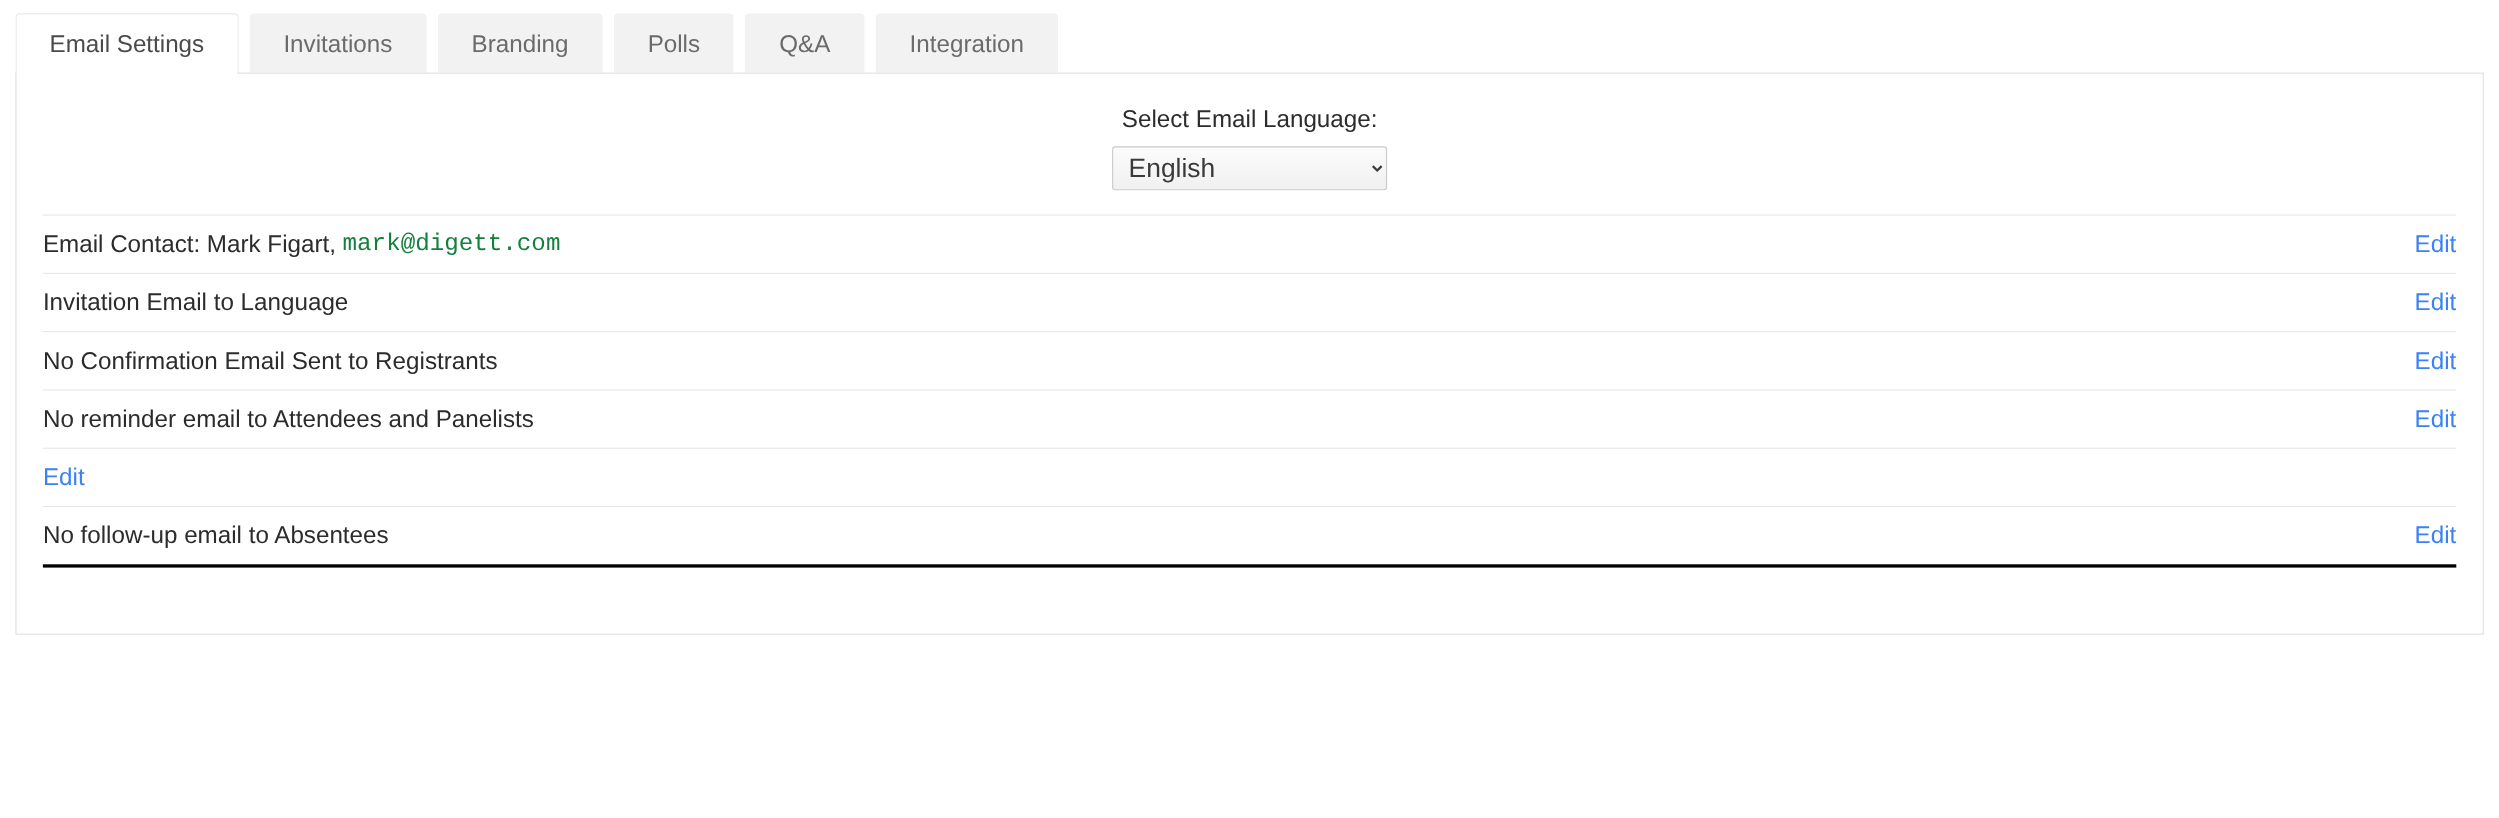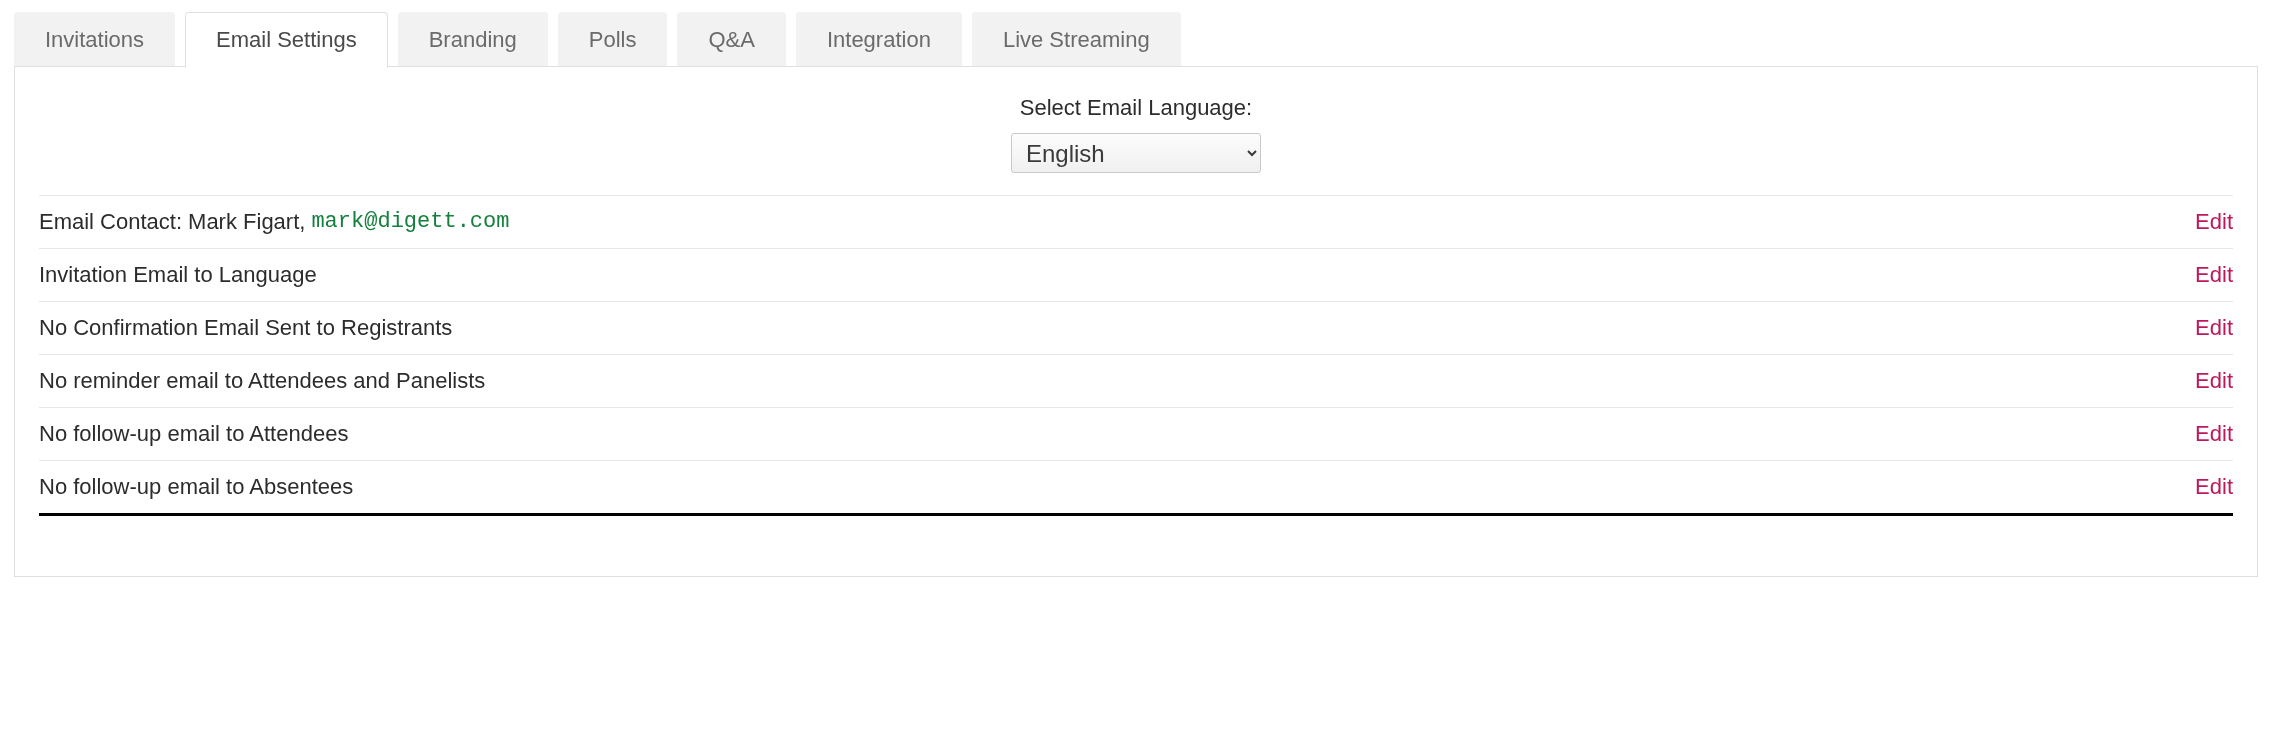--- a/index.html
+++ b/index.html
@@ -87,37 +87,36 @@
       display: flex;
       gap: 6px;
       flex-wrap: wrap;
     }
     .email-link {
       color: #15803d;
       text-decoration: none;
       font-family: Liberation Mono, monospace;
     }
     .edit-link {
-      color: #be185d;
+      color: #3b82f6;
       cursor: pointer;
       font-size: 22px;
     }
   </style>
 </head>
 <body>
 
 <div class="container">
   <div class="tabs">
+    <div class="tab active">Email Settings</div>
     <div class="tab">Invitations</div>
-    <div class="tab active">Email Settings</div>
     <div class="tab">Branding</div>
     <div class="tab">Polls</div>
     <div class="tab">Q&amp;A</div>
     <div class="tab">Integration</div>
-    <div class="tab">Live Streaming</div>
   </div>
 
   <div class="panel">
     <div class="language-row">
       <span>Select Email Language:</span>
       <select class="language-select">
         <option>English</option>
       </select>
     </div>
 
@@ -140,21 +139,20 @@
         <span>No Confirmation Email Sent to Registrants</span>
         <span class="edit-link">Edit</span>
       </div>
 
       <div class="setting-row">
         <span>No reminder email to Attendees and Panelists</span>
         <span class="edit-link">Edit</span>
       </div>
 
       <div class="setting-row">
-        <span>No follow-up email to Attendees</span>
         <span class="edit-link">Edit</span>
       </div>
 
       <div class="setting-row">
         <span>No follow-up email to Absentees</span>
         <span class="edit-link">Edit</span>
       </div>
     </div>
   </div>
 </div>

